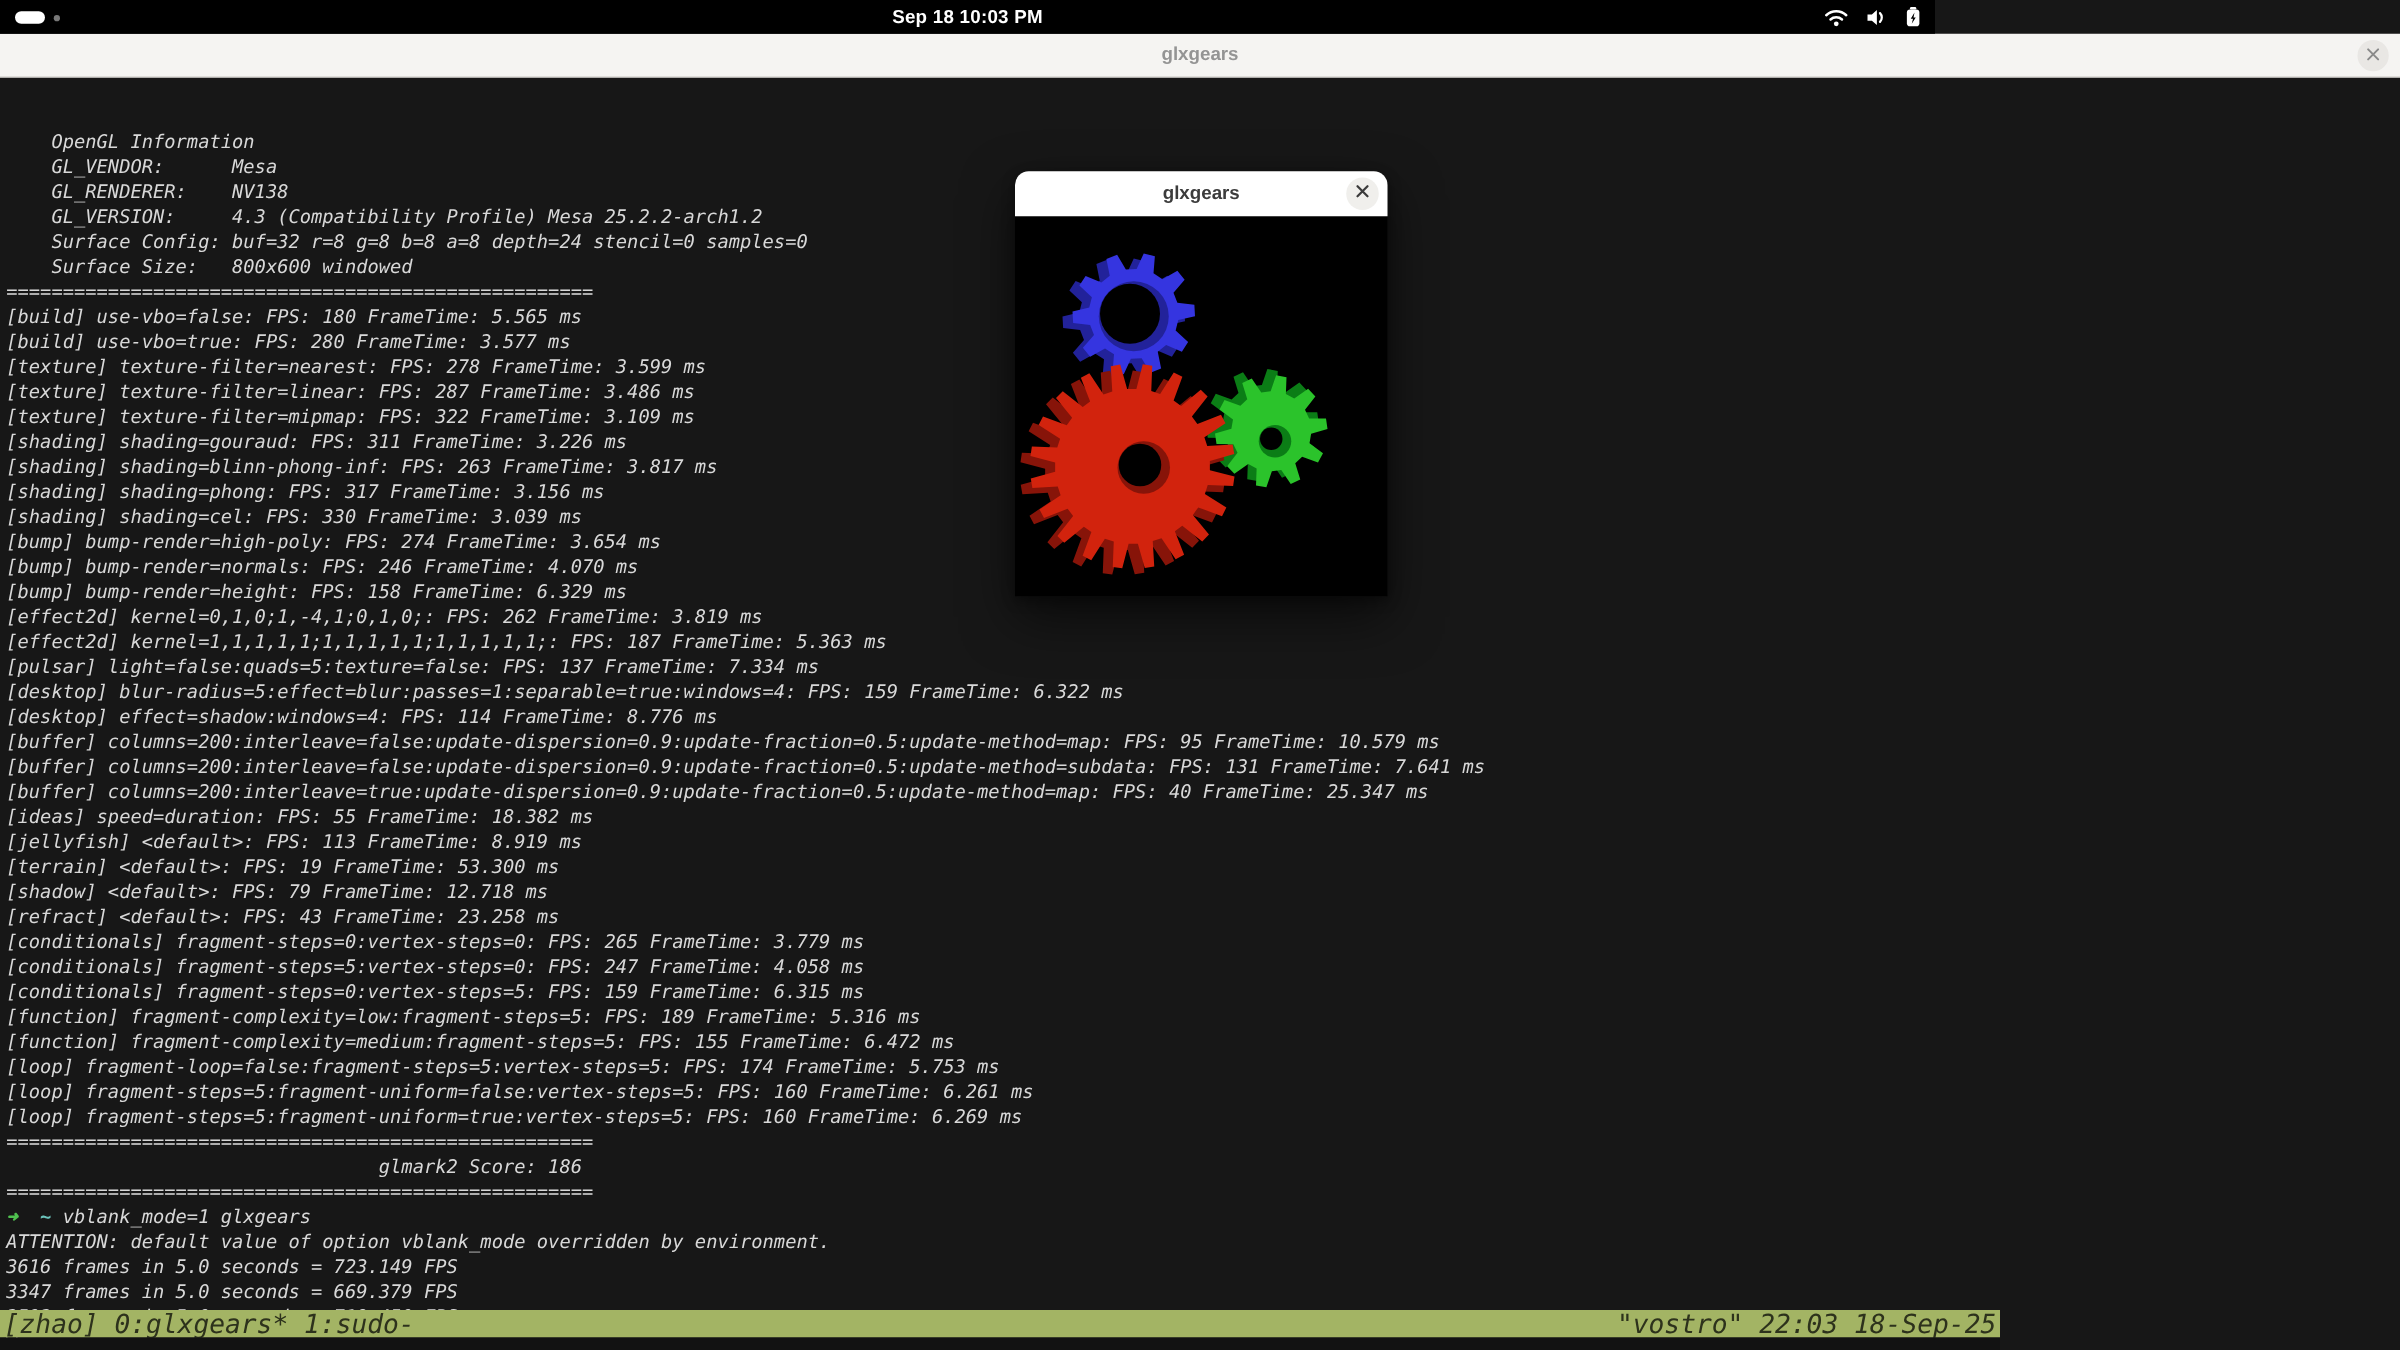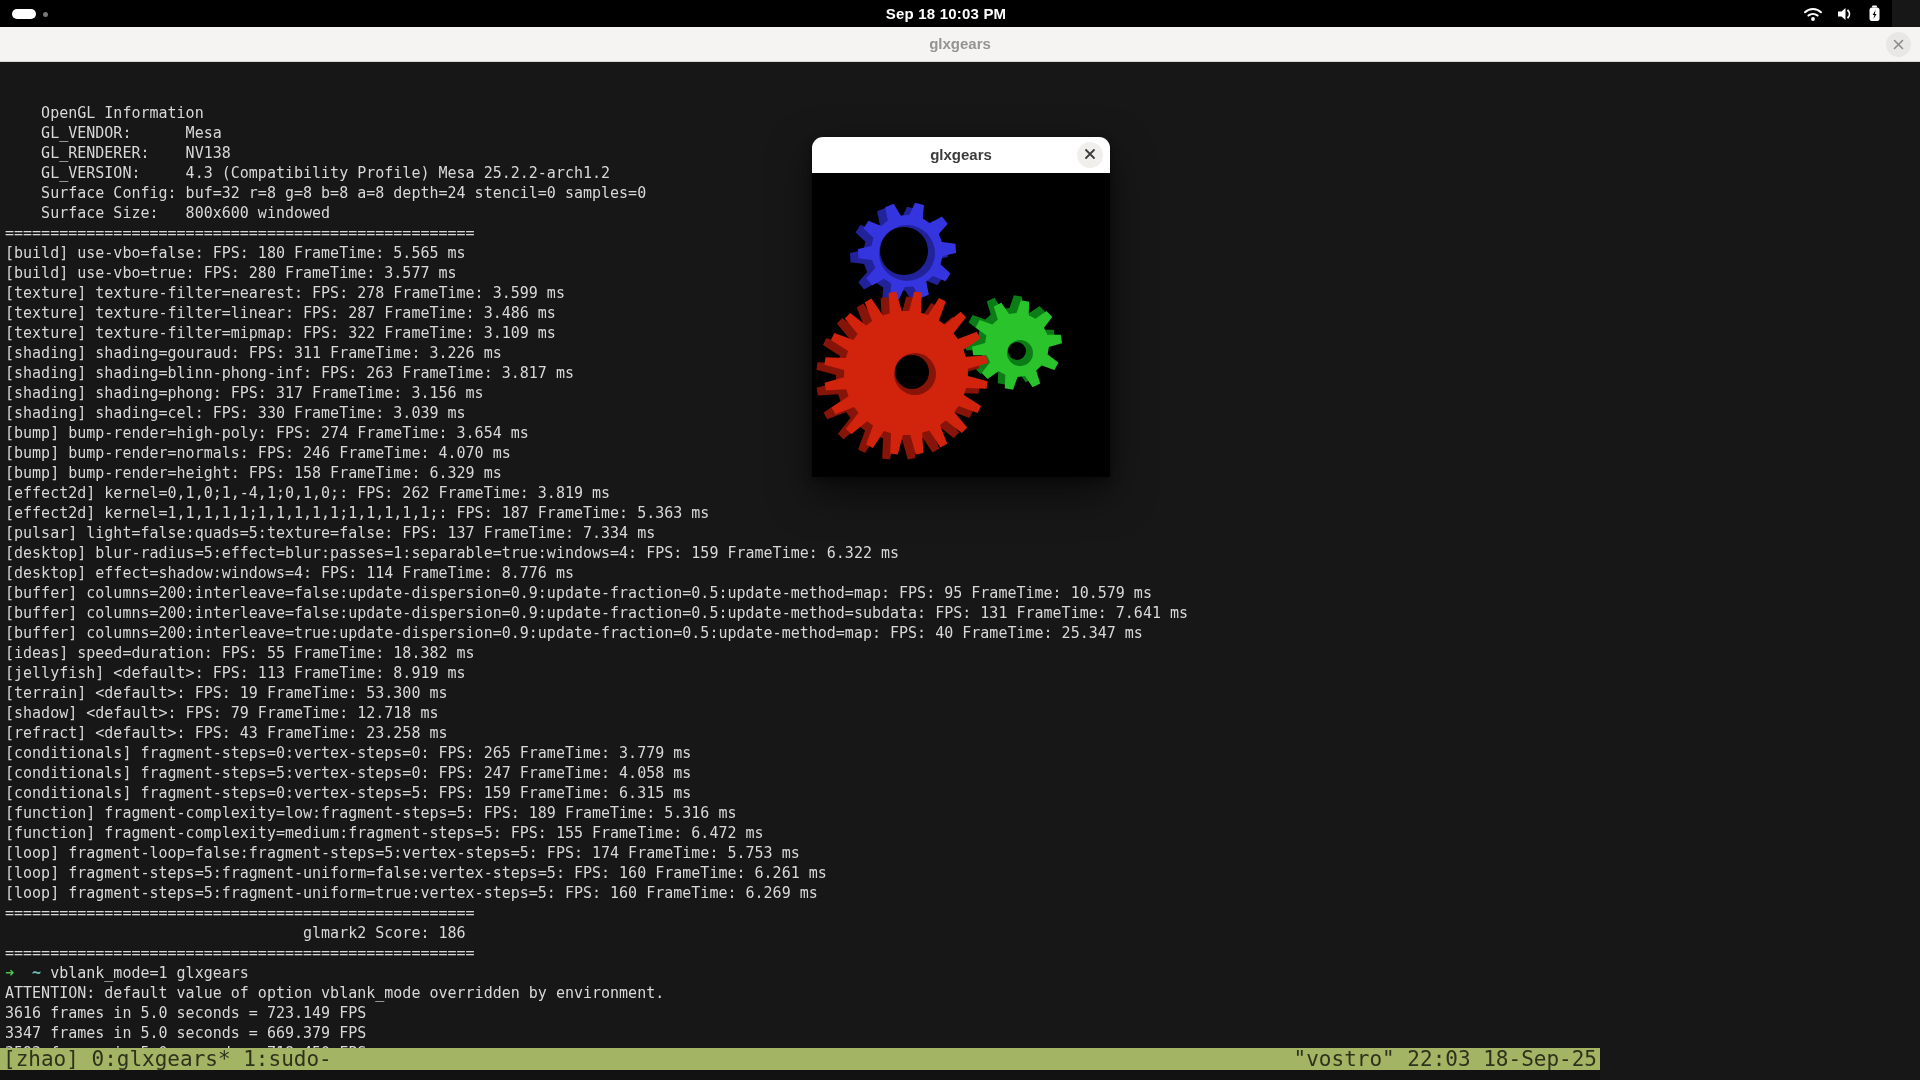--- a/index.html
+++ b/index.html
@@ -1,37 +1,37 @@
 <!DOCTYPE html>
 <html><head>
 <meta charset="utf-8">
 <style>
   * { margin:0; padding:0; box-sizing:border-box; }
   html,body { width:1920px; height:1080px; }
   body { position:relative; overflow:hidden; background:#171717; font-family:"Liberation Sans",sans-serif; }
 
   
-  .topbar { position:absolute; top:0; left:0; width:1892px; height:27px; background:#000; z-index:50; }
+  .topbar { position:absolute; top:0; left:0; width:1548px; height:27px; background:#000; z-index:50; }
   .ws-pill { position:absolute; left:12px; top:9px; width:24px; height:10px; border-radius:5px; background:#ffffff; }
   .ws-dot  { position:absolute; left:43px; top:12px; width:5px; height:5px; border-radius:50%; background:#787878; }
   .clock { position:absolute; left:0; right:0; top:0; text-align:center; color:#ffffff;
            font-weight:bold; font-size:15px; line-height:27px; letter-spacing:0.2px; }
   .status { position:absolute; right:10px; top:0; height:27px; display:flex; align-items:center; gap:13px; }
   .status svg { display:block; }
 
   
   .term-titlebar { position:absolute; top:27px; left:0; width:1920px; height:35px;
                    background:#f5f4f2; border-bottom:1px solid #d8d5d1; z-index:10; }
   .term-title { text-align:center; line-height:34px; font-weight:bold; font-size:15px; color:#949494; }
   .term-close { position:absolute; right:9px; top:5px; width:25px; height:25px; border-radius:50%;
                 background:#e9e7e4; display:flex; align-items:center; justify-content:center; cursor:pointer; }
 
   .term-content { position:absolute; top:62px; left:0; width:1600px; bottom:0; background:#171717;
                   font-family:"DejaVu Sans Mono","Liberation Mono",monospace; font-size:15px;
-                  color:#d8d8d8; padding:5px 0 0 5px; white-space:pre; overflow:hidden; z-index:1; }
+                  color:#d8d8d8; padding:5px 0 0 5px; white-space:pre; overflow:hidden; z-index:1;font-style:italic; }
   .tline { height:20px; line-height:20px; }
   .cursor-block { display:inline-block; width:9px; height:17px; border:1.5px solid #cfcfcf;
                   vertical-align:text-bottom; }
 
   
   .tmux-bar { position:absolute; left:0; right:0; bottom:10px; height:22px; background:#a3b464;
               color:#2d321c; font-family:"DejaVu Sans Mono","Liberation Mono",monospace; font-size:21px;
               line-height:22px; display:flex; justify-content:space-between; padding:0 3px;
               white-space:pre; z-index:5; }
   .tmux-under { position:absolute; left:0; right:0; bottom:0; height:10px; background:#121212; z-index:5; }

